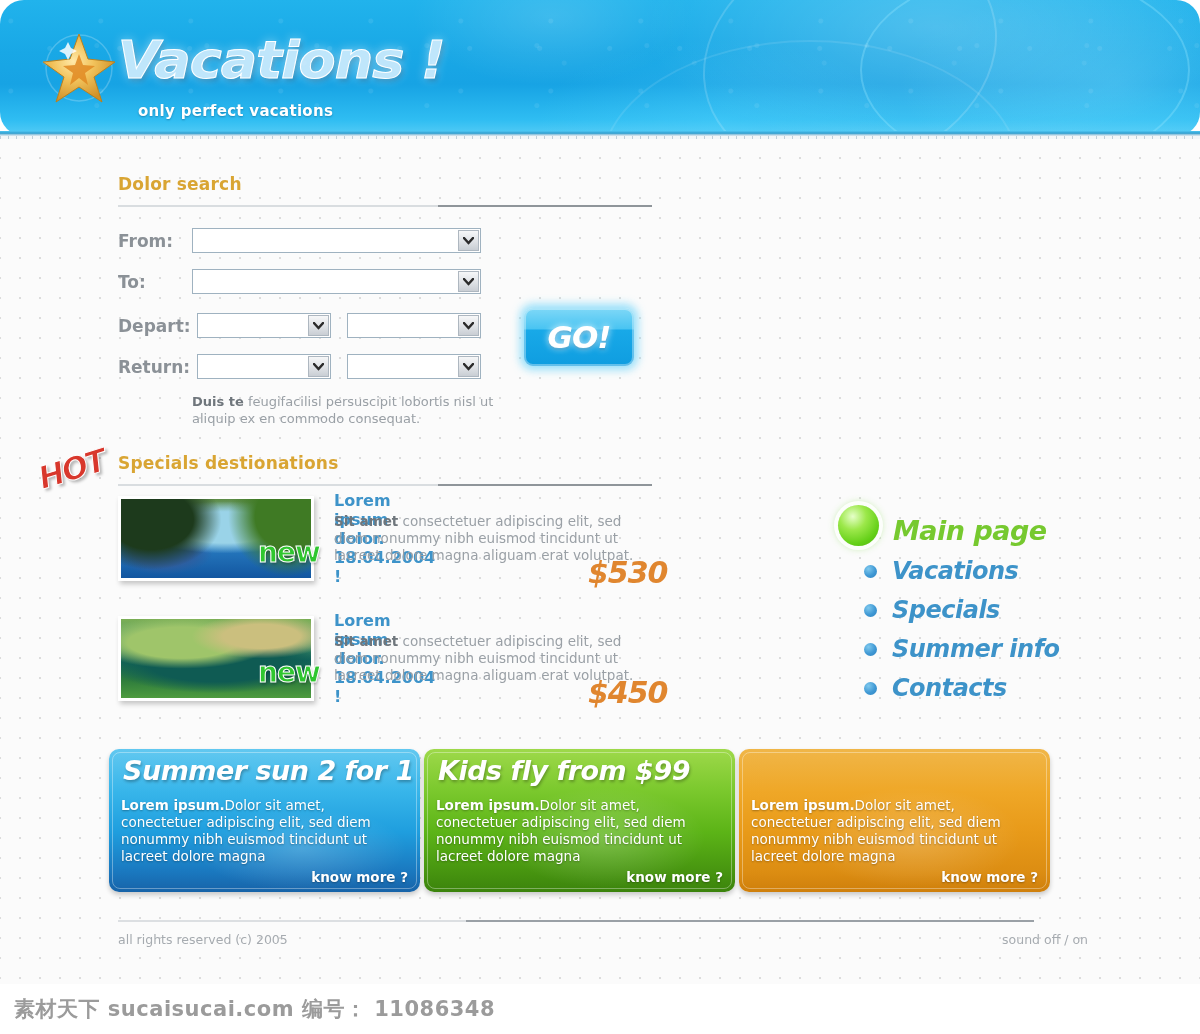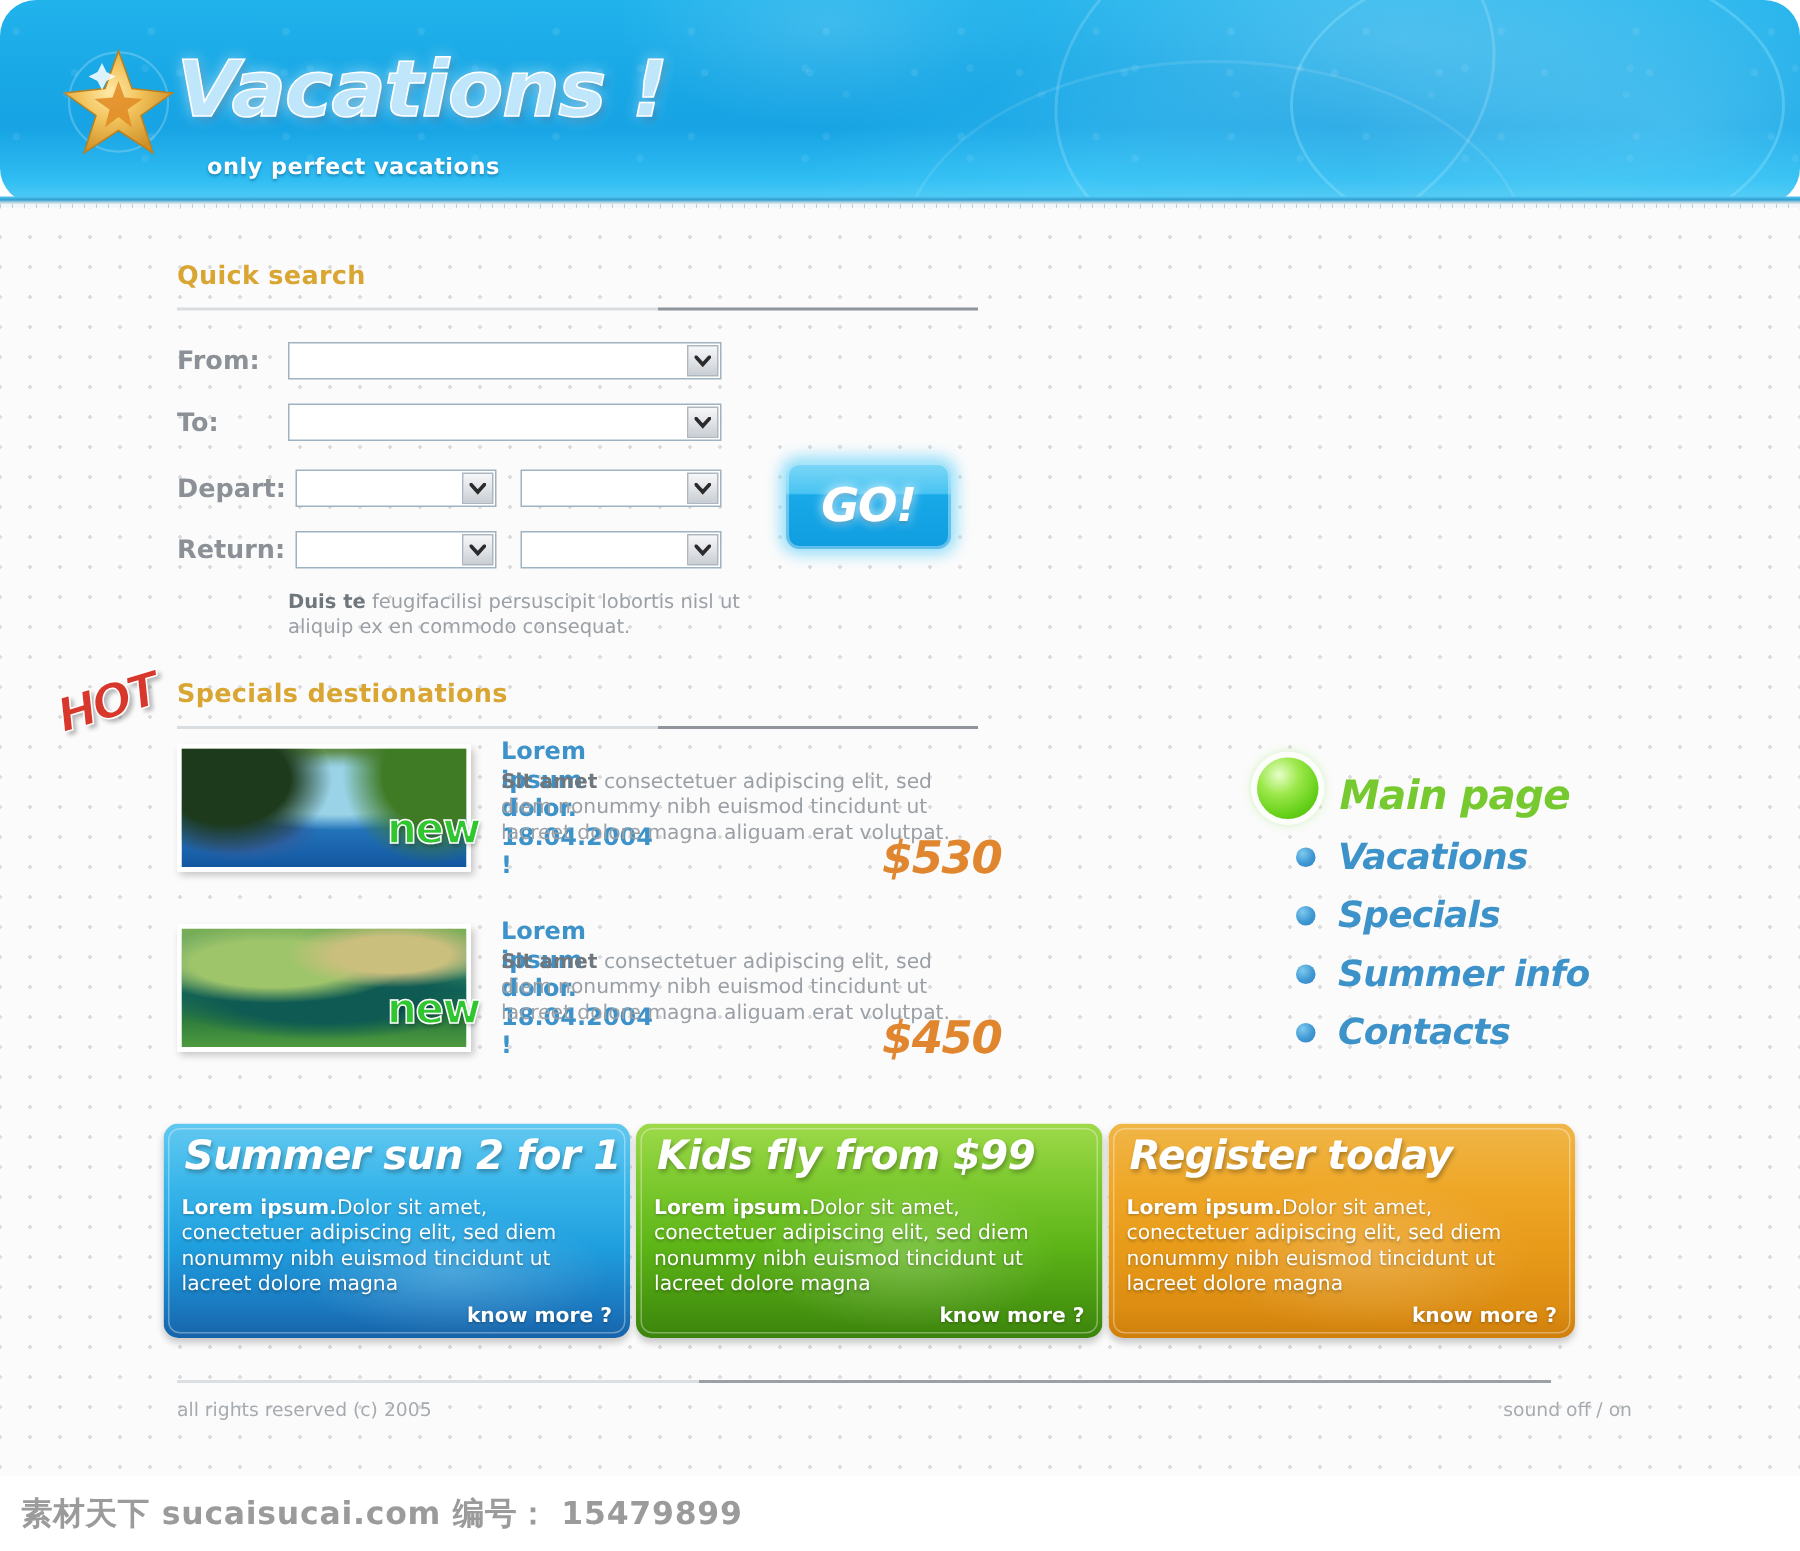--- a/index.html
+++ b/index.html
@@ -325,21 +325,21 @@
   </svg>
 
   <div id="logo-title">Vacations !</div>
   <div id="logo-tagline">only perfect vacations</div>
 </div>
 <div id="header-bottom-edge"></div>
 <div id="header-rule"></div>
 
 <div id="page">
 
-  <div class="section-title" id="quick-search-title">Quick search</div>
+  <div class="section-title" id="quick-search-title">Dolor search</div>
   <div class="section-rule" id="quick-search-rule"></div>
 
   <div class="qs-label" id="lbl-from">From:</div>
   <div class="qs-label" id="lbl-to">To:</div>
   <div class="qs-label" id="lbl-depart">Depart:</div>
   <div class="qs-label" id="lbl-return">Return:</div>
 
   <div class="sel" id="sel-from">
     <span class="arrow">
       <svg width="11" height="8" viewBox="0 0 11 8">
@@ -453,27 +453,26 @@
     <div class="promo-inner"></div>
     <div class="promo-title">Kids fly from $99</div>
     <div class="promo-body">
       <b>Lorem ipsum.</b><span>Dolor sit amet, conectetuer adipiscing elit, sed diem nonummy nibh euismod tincidunt ut lacreet dolore magna</span>
     </div>
     <div class="promo-more">know more ?</div>
   </div>
 
   <div class="promo" id="promo-2">
     <div class="promo-inner"></div>
-    <div class="promo-title">Register today</div>
     <div class="promo-body">
       <b>Lorem ipsum.</b><span>Dolor sit amet, conectetuer adipiscing elit, sed diem nonummy nibh euismod tincidunt ut lacreet dolore magna</span>
     </div>
     <div class="promo-more">know more ?</div>
   </div>
 
   <div id="footer-rule"></div>
   <div id="footer-copy">all rights reserved (c) 2005</div>
   <div id="footer-sound">sound off / on</div>
 </div>
 
 <div id="watermark">
-  <span id="watermark-text">素材天下 sucaisucai.com  编号： 15479899</span>
+  <span id="watermark-text">素材天下 sucaisucai.com  编号： 11086348</span>
 </div>
 
 </body></html>

